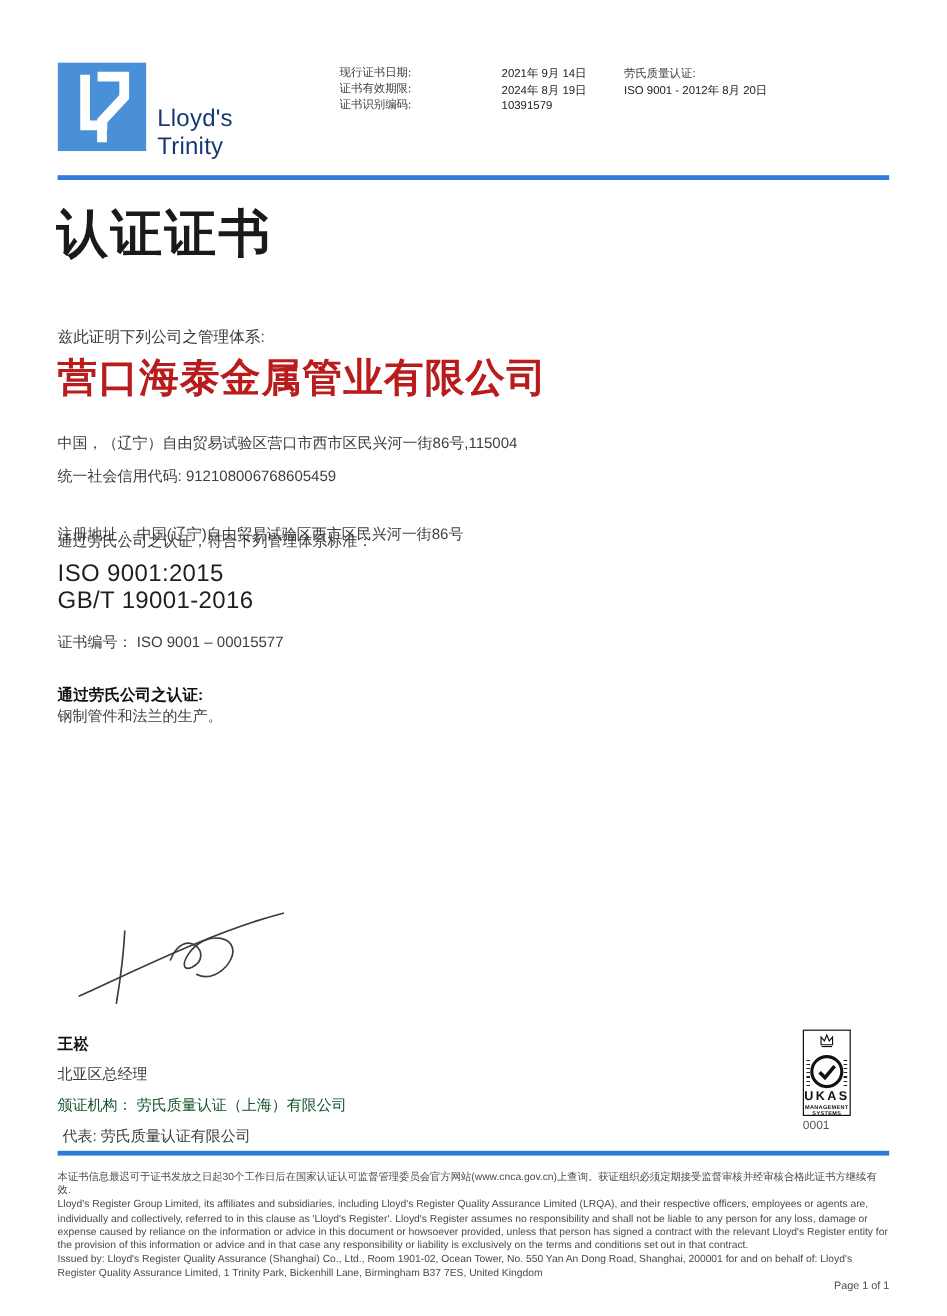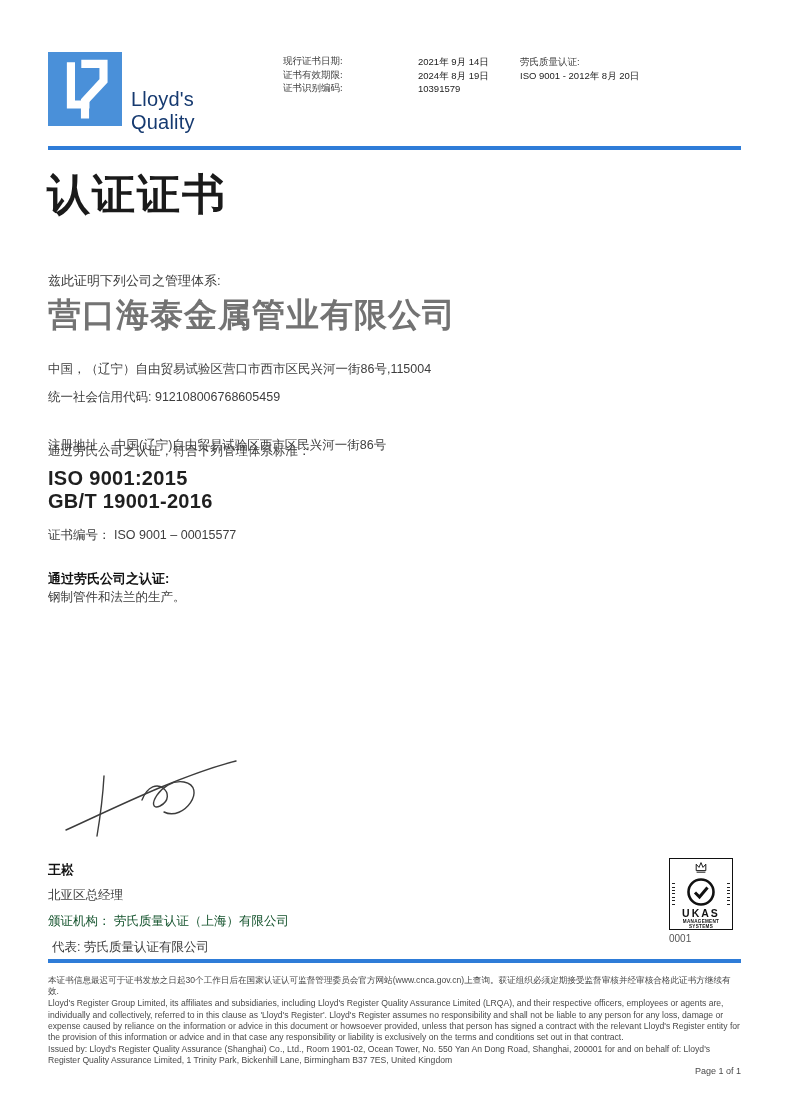--- a/index.html
+++ b/index.html
@@ -27,47 +27,47 @@
   .rule-bottom { top:959px; }
 
   
   .doc-title {
     left:47px; top:166px; font-family:"DejaVu Serif","Liberation Serif",serif;
     font-weight:700; font-size:43px; color:#1a1a1a; letter-spacing:2px;
   }
   .certify-line { left:48px; top:272px; font-size:13px; color:#3a3a3a; }
   .company-name {
     left:48px; top:293px; font-family:"DejaVu Serif","Liberation Serif",serif;
-    font-weight:700; font-size:33px; color:#737373; letter-spacing:1px;
+    font-weight:700; font-size:33px; color:#b91c1c; letter-spacing:1px;
   }
   .body-line { left:48px; font-size:12.5px; color:#3d3d3d; }
   .addr-line { top:361px; }
   .credit-line { top:389px; }
   .regaddr-line { top:416px;margin-top:21px; }
   .approval-line { top:443px; }
   .standard {
-    left:48px; font-size:20px; font-weight:700; color:#1f1f1f; letter-spacing:.3px;
+    left:48px; font-size:20px; font-weight:400; color:#1f1f1f; letter-spacing:.3px;
   }
   .standard-1 { top:467px; }
   .standard-2 { top:490px; }
   .certno-line { top:527px; }
   .scope-heading { left:48px; top:570px; font-size:13px; font-weight:700; color:#111; }
   .scope-text { left:48px; top:589px; font-size:12.5px; color:#404040; }
 
   
   .signature { left:62px; top:748px; }
   .sig-name { left:48px; top:861px; font-size:13px; font-weight:700; color:#111; }
   .sig-title { left:48px; top:887px; font-size:12.5px; color:#3d3d3d; }
   .sig-issuer { left:48px; top:913px; font-size:12.5px; color:#14532d; }
   .sig-behalf { left:52px; top:939px; font-size:12.5px; color:#3d3d3d; }
 
   
   .ukas { left:669px; top:858px; width:52px; }
   .ukas-box {
-    position:relative; width:64px; height:72px; border:1.5px solid #111;
+    position:relative; width:40px; height:72px; border:1.5px solid #111;
     background:#fff; text-align:center;
   }
   .ukas-ticks {
     position:absolute; top:24px; bottom:24px; width:3px;
     background:repeating-linear-gradient(to bottom,#222 0 1px,transparent 1px 3.5px);
   }
   .ukas-ticks.l { left:2px; } .ukas-ticks.r { right:2px; }
   .ukas-crown { margin-top:2px; }
   .ukas-check { display:block; margin:0 auto; }
   .ukas-name { font-size:10.5px; font-weight:700; letter-spacing:2px; color:#111; margin-top:0px; }
@@ -84,21 +84,21 @@
 
 <div class="page">
 
   <svg class="abs logo-square" viewBox="0 0 100 100" width="74" height="74" aria-hidden="true">
     <rect x="0" y="0" width="100" height="100" fill="#4a90d9"></rect>
     <path d="M31,14 L31,71 L56,71" fill="none" stroke="#ffffff" stroke-width="11"></path>
     <path d="M45,16 L75,16 L75,39 L50,66 L50,90" fill="none" stroke="#ffffff" stroke-width="11"></path>
   </svg>
   <div class="abs wordmark">
     <div>Lloyd's</div>
-    <div>Quality</div>
+    <div>Trinity</div>
   </div>
 
   <div class="abs hdr-field hdr-labels">
     <div>现行证书日期:</div>
     <div>证书有效期限:</div>
     <div>证书识别编码:</div>
   </div>
   <div class="abs hdr-field hdr-values">
     <div>2021年 9月 14日</div>
     <div>2024年 8月 19日</div>

